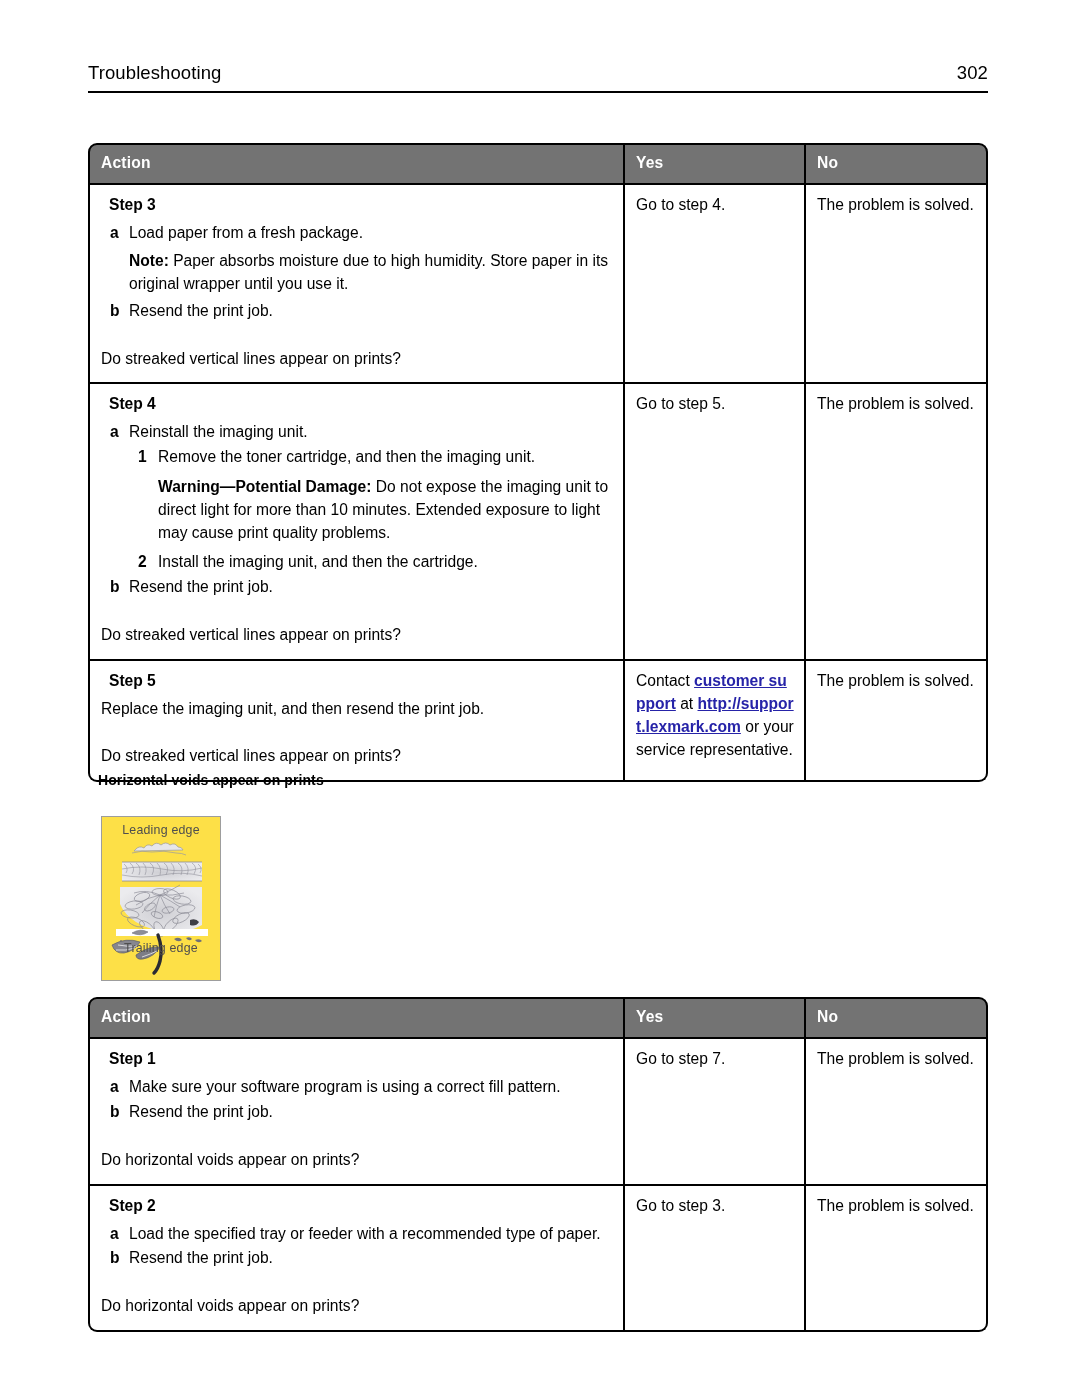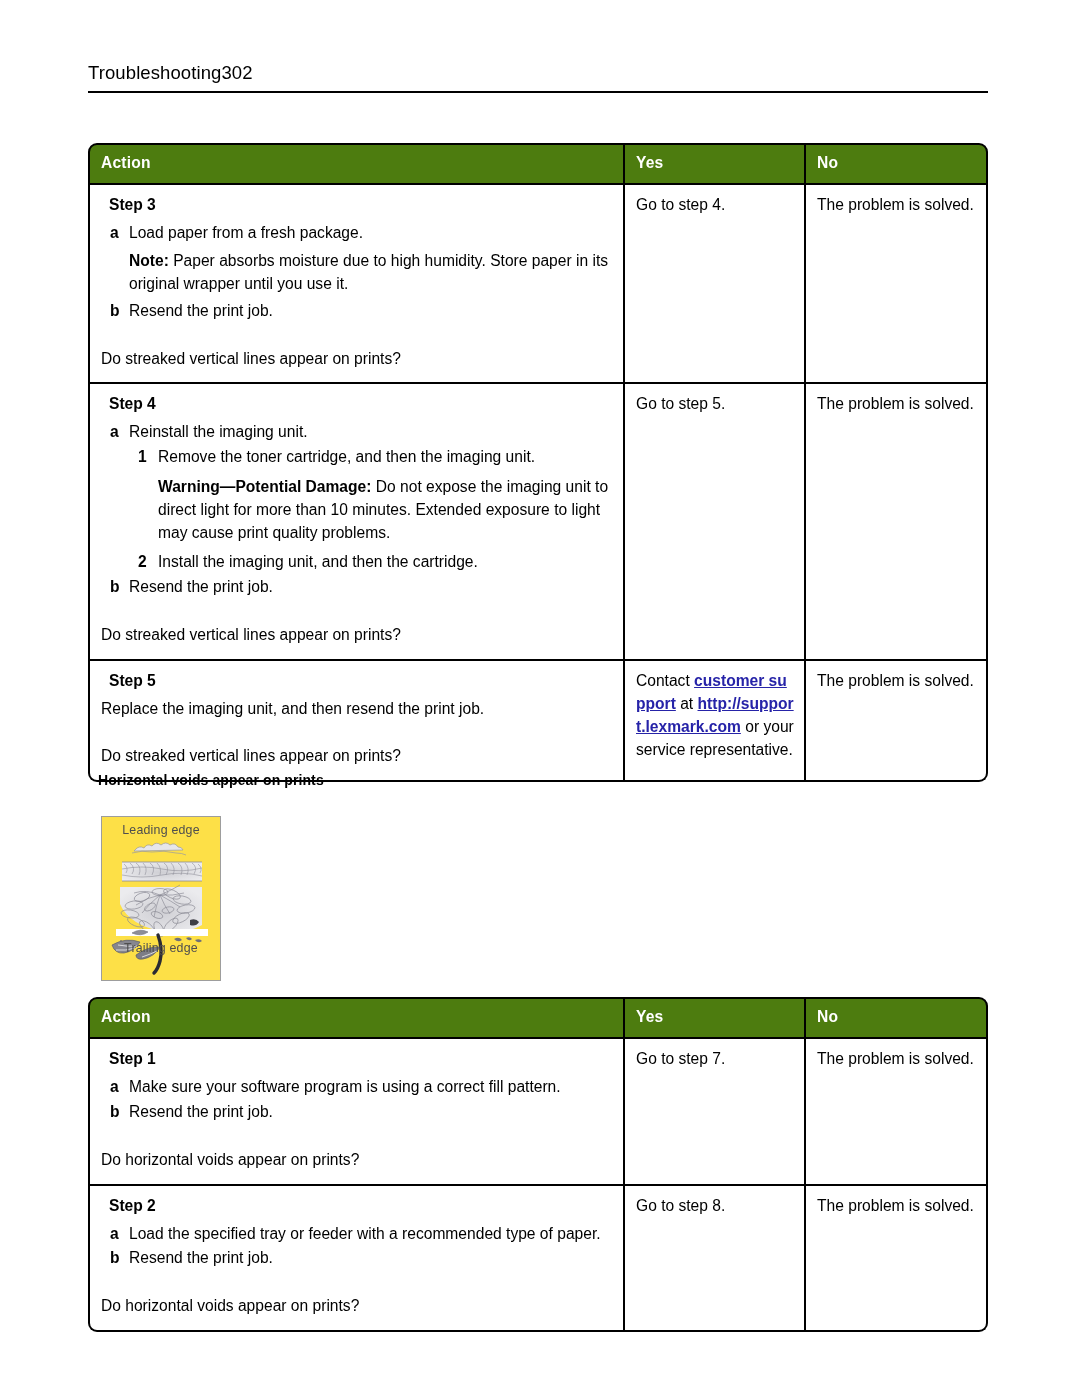--- a/index.html
+++ b/index.html
@@ -16,21 +16,21 @@
     -webkit-font-smoothing: antialiased;
   }
 
   
   .page-header {
     position: absolute;
     left: 88px;
     top: 62px;
     width: 900px;
     display: flex;
-    justify-content: flex-start;
+    justify-content: space-between;
     align-items: baseline;
     font-size: 18.5px;
     letter-spacing: .1px;
   }
   .page-header .rule {
     position: absolute;
     left: 0;
     top: 29px;
     width: 900px;
     height: 2px;
@@ -44,21 +44,21 @@
     border-spacing: 0;
     table-layout: fixed;
     font-size: 15.6px;
     line-height: 1.47;
   }
   .tbl .col-action { width: 537px; }
   .tbl .col-yes    { width: 181px; }
   .tbl .col-no     { width: 182px; }
 
   .tbl thead th {
-    background: #4d7c0f;
+    background: #737373;
     color: #ffffff;
     font-weight: bold;
     font-size: 15.6px;
     text-align: left;
     padding: 7px 9px 8px 11px;
     border-top: 2px solid #000;
     border-bottom: 2px solid #000;
     border-right: 2px solid #000;
     vertical-align: middle;
     letter-spacing: .2px;
@@ -384,20 +384,20 @@
           <span class="marker">a</span>
           <span class="body">Load the specified tray or feeder with a recommended type of paper.</span>
         </div>
         <div class="lettered">
           <span class="marker">b</span>
           <span class="body">Resend the print job.</span>
         </div>
         <div class="question">Do horizontal voids appear on prints?</div>
       </td>
       <td>
-        <p class="cell-plain">Go to step 8.</p>
+        <p class="cell-plain">Go to step 3.</p>
       </td>
       <td>
         <p class="cell-plain">The problem is solved.</p>
       </td>
     </tr>
   </tbody>
 </table>
 
 </body></html>

